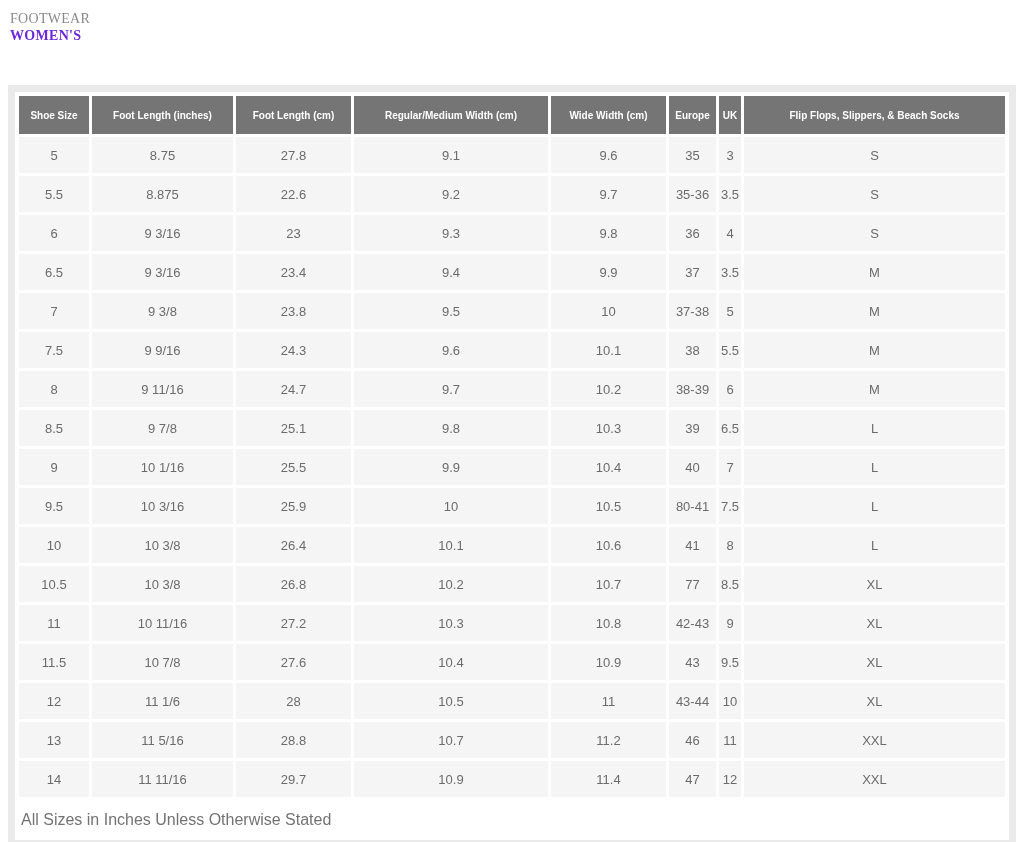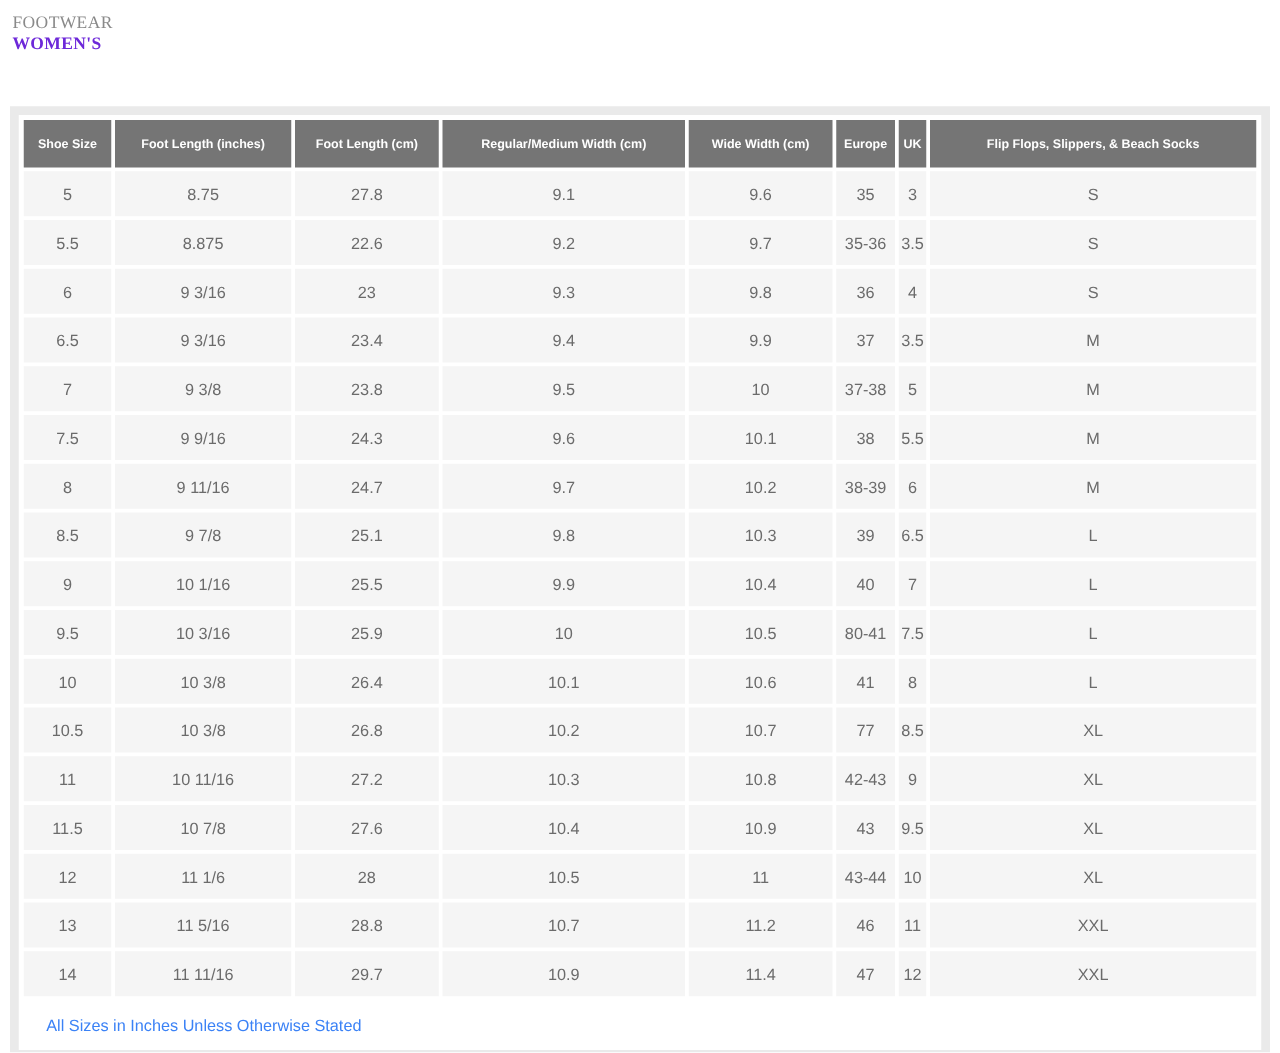--- a/index.html
+++ b/index.html
@@ -71,23 +71,22 @@
     overflow: hidden;
   }
   .footnote-strip {
     background: #ffffff;
     height: 40px;
     display: flex;
     align-items: center;
     padding-left: 5px;
   }
   .footnote {
-    font-size: 13px;
-    color: #3b82f6;
-    margin-left: 16px;
+    font-size: 16px;
+    color: #737373;
   }
 </style>
 </head>
 <body>
 
 <div class="page">
 
   <div class="page-heading">
     <div class="category-label">FOOTWEAR</div>
     <div class="page-title">WOMEN'S</div>

